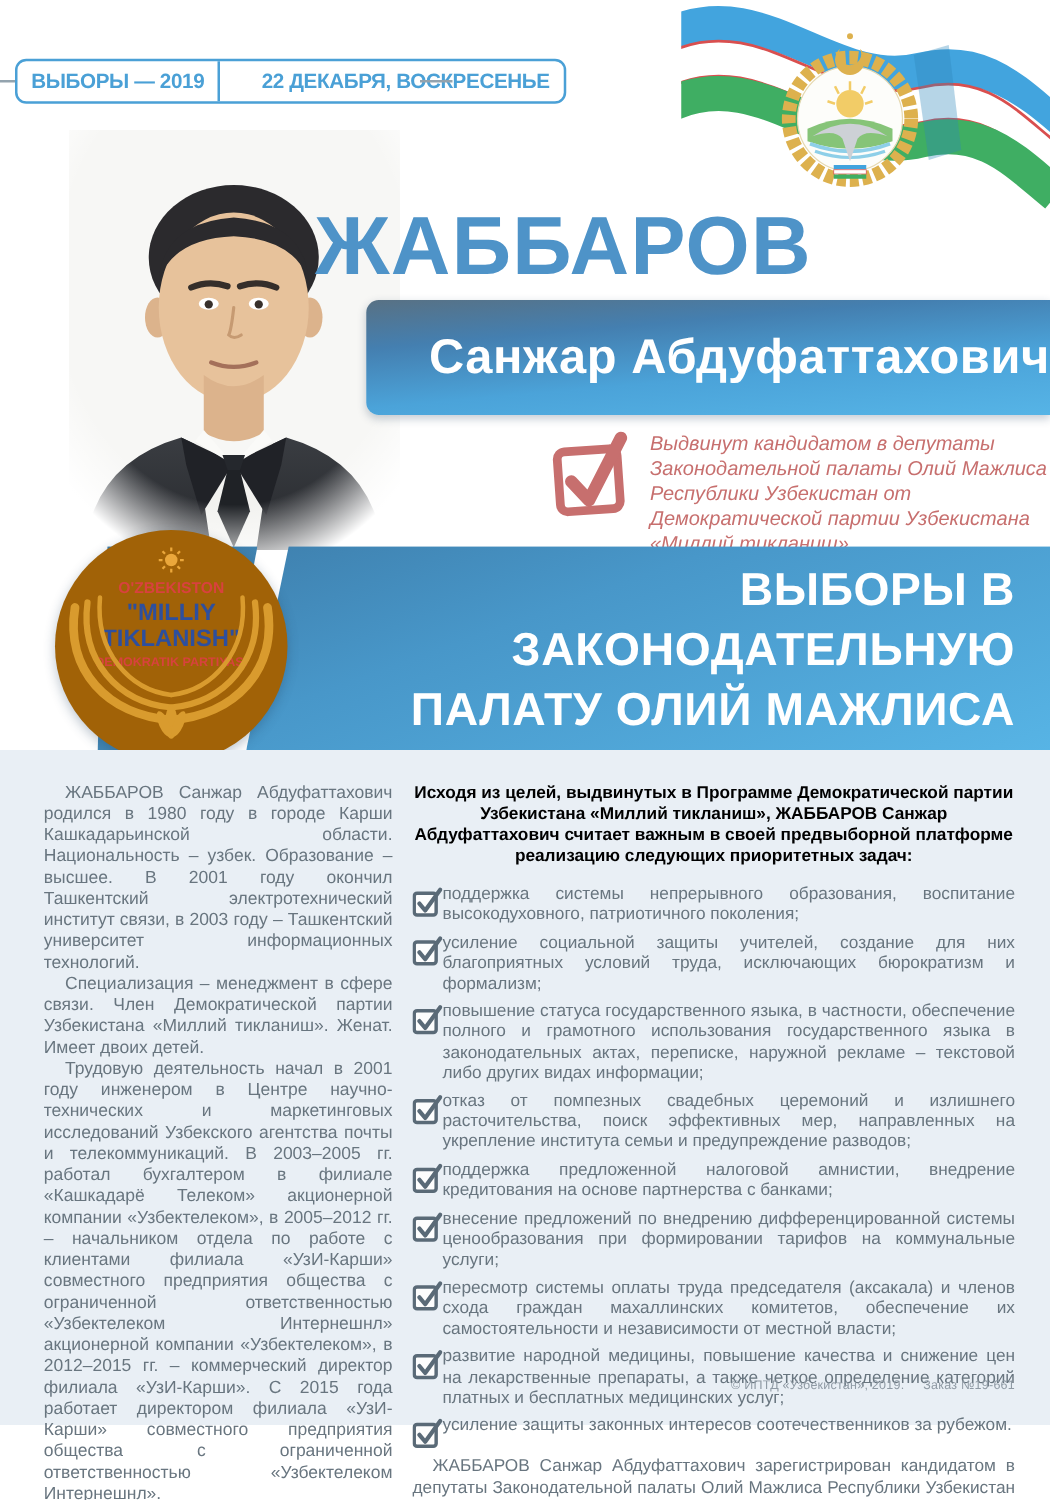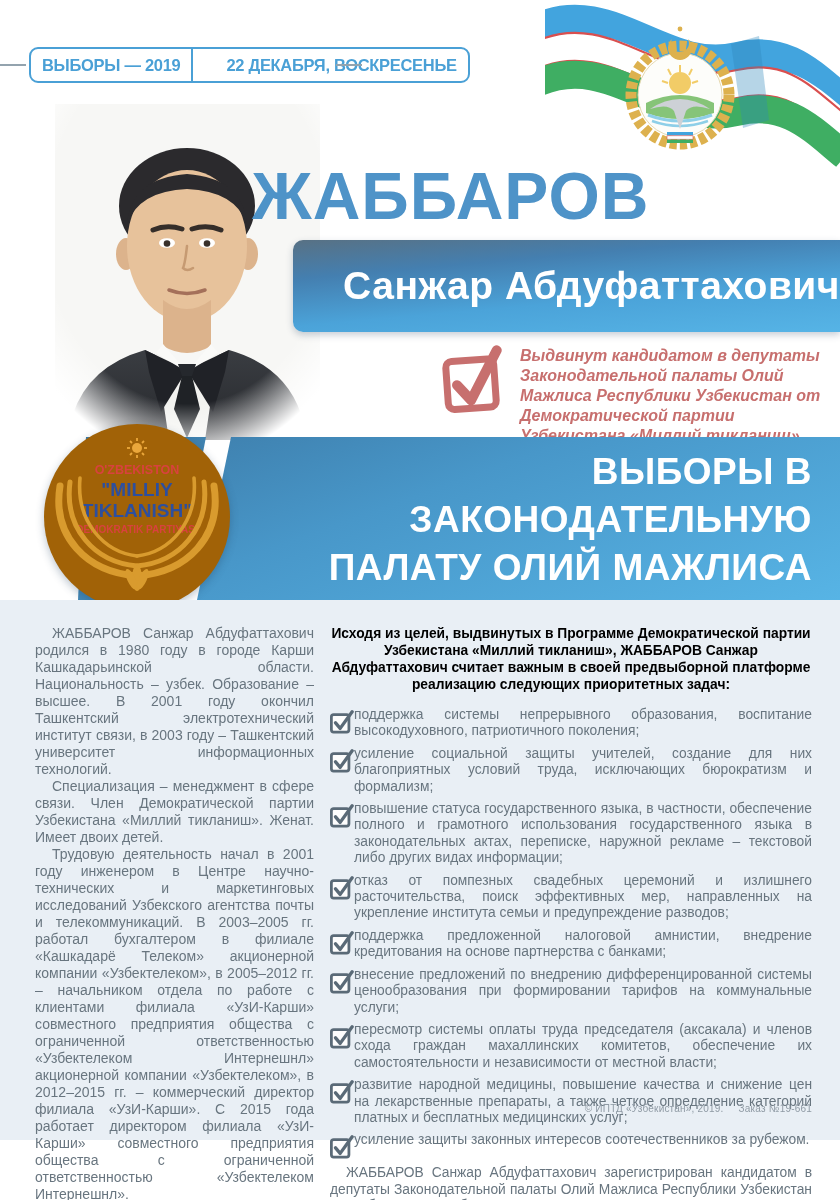--- a/index.html
+++ b/index.html
@@ -8,21 +8,21 @@
     position:relative; width:840px; height:1200px; margin:0 auto;
     background:#ffffff; overflow:hidden;
     font-family:"Liberation Sans","DejaVu Sans",sans-serif;
   }
 
   
   .badge-line { position:absolute; height:2px; background:#93a3ae; top:64px; }
   .badge-line.left  { left:0; width:26px; }
   .badge-line.right { left:336px; width:26px; }
   .badge {
-    position:absolute; left:29px; top:47px; height:36px;
+    position:absolute; left:12px; top:47px; height:36px;
     display:inline-flex; align-items:stretch;
     border:2.5px solid #4aa0d6; border-radius:9px; background:#fff;
     color:#4aa0d6; font-weight:bold; font-size:16.5px; letter-spacing:-0.3px;
   }
   .badge span { display:flex; align-items:center; padding:0 11px; white-space:nowrap; }
   .badge .sep { width:0; border-left:2px solid #4aa0d6; }
 
   
   .flag-wrap { position:absolute; left:545px; top:0; width:295px; height:168px; }
 
@@ -41,21 +41,21 @@
     border-top-left-radius:10px; border-bottom-left-radius:10px;
     box-shadow:0 3px 7px rgba(30,60,90,.25);
     display:flex; align-items:center; justify-content:flex-end;
     color:#ffffff; font-size:39px; font-weight:bold; letter-spacing:.5px;
   }
 
   
   .nom-check { position:absolute; left:441px; top:344px; width:66px; height:74px; color:#c76f6e; }
   .nomination {
     position:absolute; left:520px; top:346px; width:318px;
-    color:#c76f6e; font-size:16px; font-weight:bold; font-style:italic;
+    color:#c76f6e; font-size:16px; font-weight:normal; font-style:italic;
     line-height:20px; text-align:left;
   }
 
   
   .band { position:absolute; left:0; top:437px; width:840px; height:163px; }
   .band .piece-left {
     position:absolute; inset:0;
     background:linear-gradient(150deg,#3c7aa6,#4fa5d8);
     clip-path:polygon(86px 0, 206px 0, 174px 163px, 78px 163px);
   }

